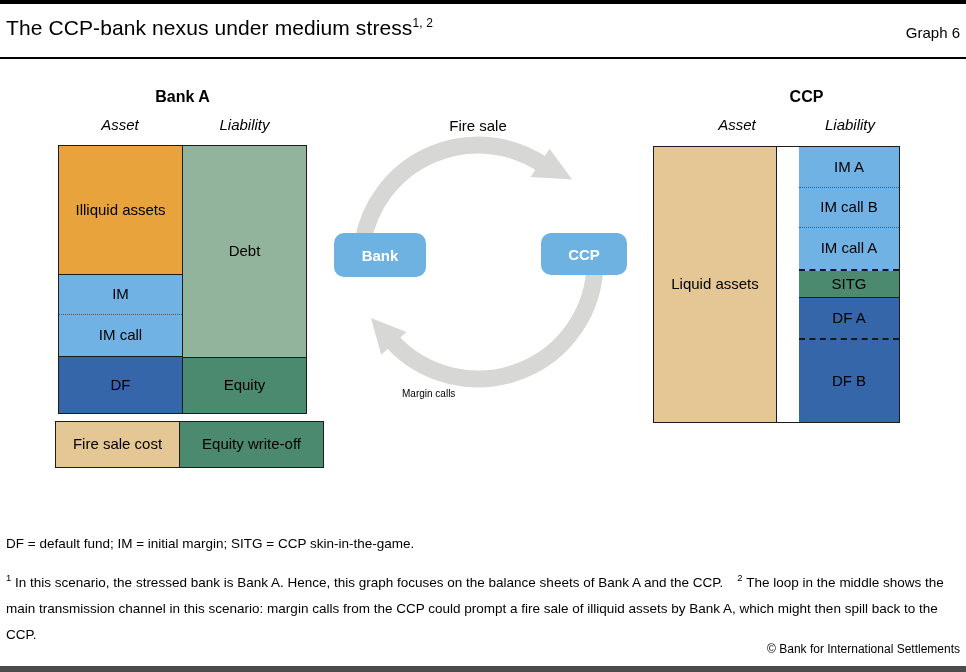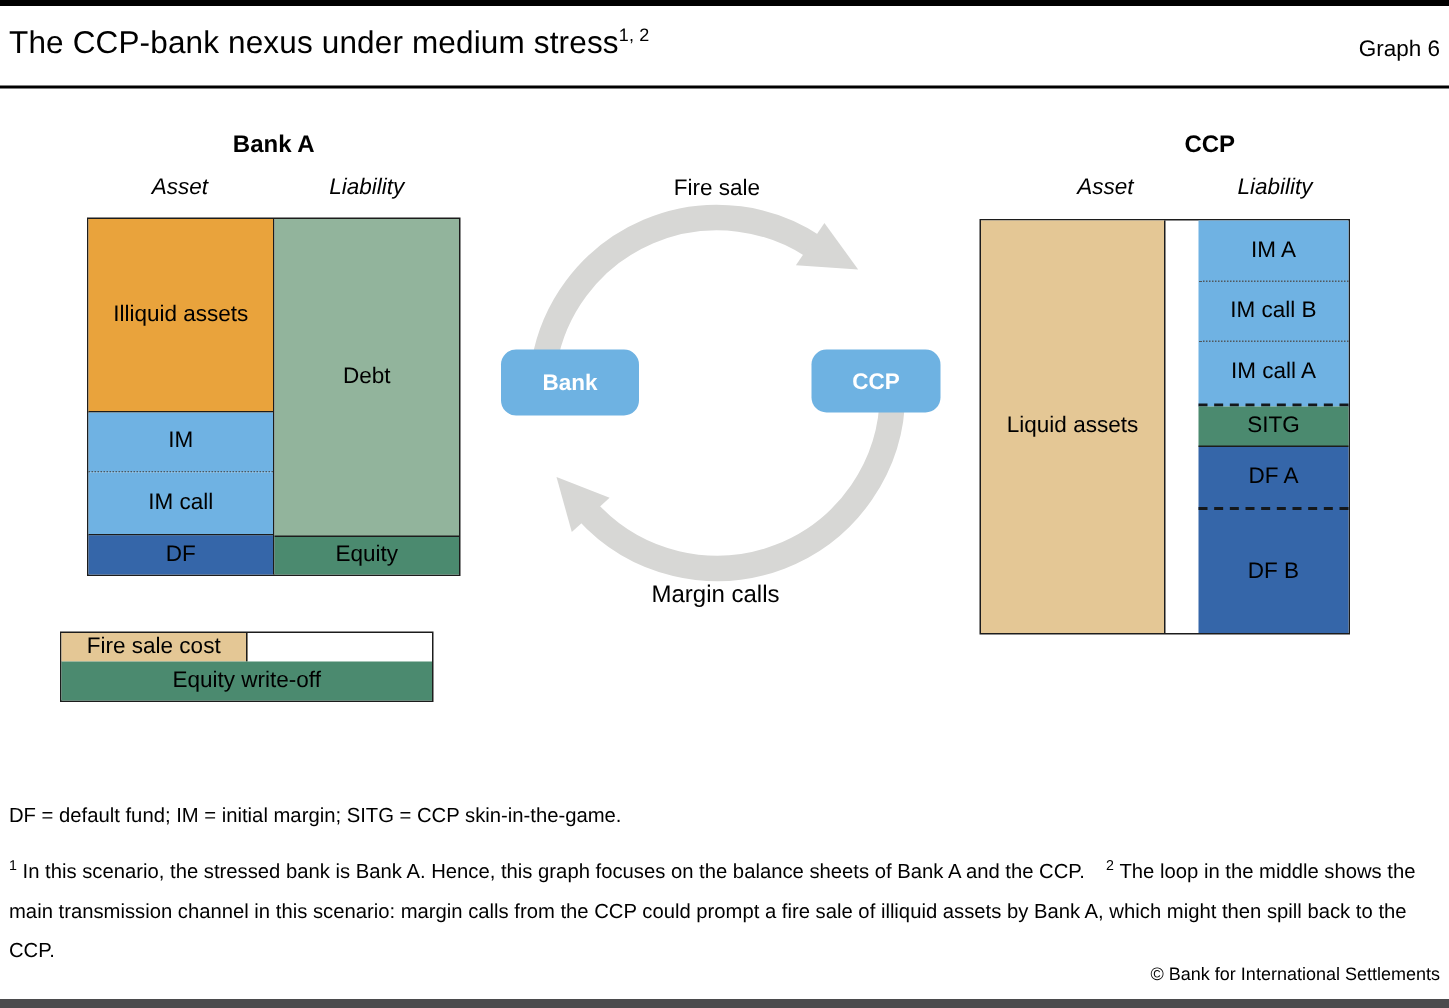--- a/index.html
+++ b/index.html
@@ -20,35 +20,35 @@
   .cell{display:flex;align-items:center;justify-content:center;text-align:center;
         font-size:15px;line-height:1.25;box-sizing:border-box;}
   .sep-solid{border-bottom:1px solid #1c1c1c;}
   .sep-dotted{border-bottom:1px dotted #50585e;}
   .sep-dashed{border-bottom:2px dashed #14181c;}
   .col-divider{border-right:1px solid #1c1c1c;}
   
   #bankA-title{left:58px;top:88px;width:249px;}
   #bankA-asset-head{left:58px;top:116px;width:124px;}
   #bankA-liab-head{left:182px;top:116px;width:125px;}
-  #bankA-table{left:58px;top:145px;width:249px;height:239px;}
+  #bankA-table{left:58px;top:145px;width:249px;height:269px;}
   #bankA-asset-col{width:124px;}
   #bankA-liab-col{flex:1;}
   #cell-illiquid{height:129px;}
   #cell-im{height:40px;}
   #cell-imcall{height:42px;}
   #cell-df{flex:1;}
   #cell-debt{height:212px;}
   #cell-equity{flex:1;}
-  #loss-row{left:40px;top:421px;width:249px;height:47px;flex-direction:column;}
+  #loss-row{left:55px;top:421px;width:269px;height:47px;}
   #cell-firesalecost{width:124px;}
   #cell-equitywriteoff{flex:1;}
   
   #fire-sale-label{left:403px;top:117px;width:150px;text-align:center;font-size:15px;}
-  #margin-calls-label{left:402px;top:388px;width:150px;text-align:center;font-size:16px;}
+  #margin-calls-label{left:402px;top:388px;width:150px;text-align:left;font-size:10px;}
   #cycle-svg{left:350px;top:132px;}
   .node{display:flex;align-items:center;justify-content:center;border-radius:10px;
         color:#fff;font-weight:bold;font-size:15px;}
   #node-bank{left:334px;top:233px;width:92px;height:44px;}
   #node-ccp{left:541px;top:233px;width:86px;height:42px;}
   
   #ccp-title{left:682px;top:88px;width:249px;}
   #ccp-asset-head{left:687px;top:116px;width:100px;}
   #ccp-liab-head{left:800px;top:116px;width:100px;}
   #ccp-table{left:653px;top:146px;width:247px;height:277px;}

